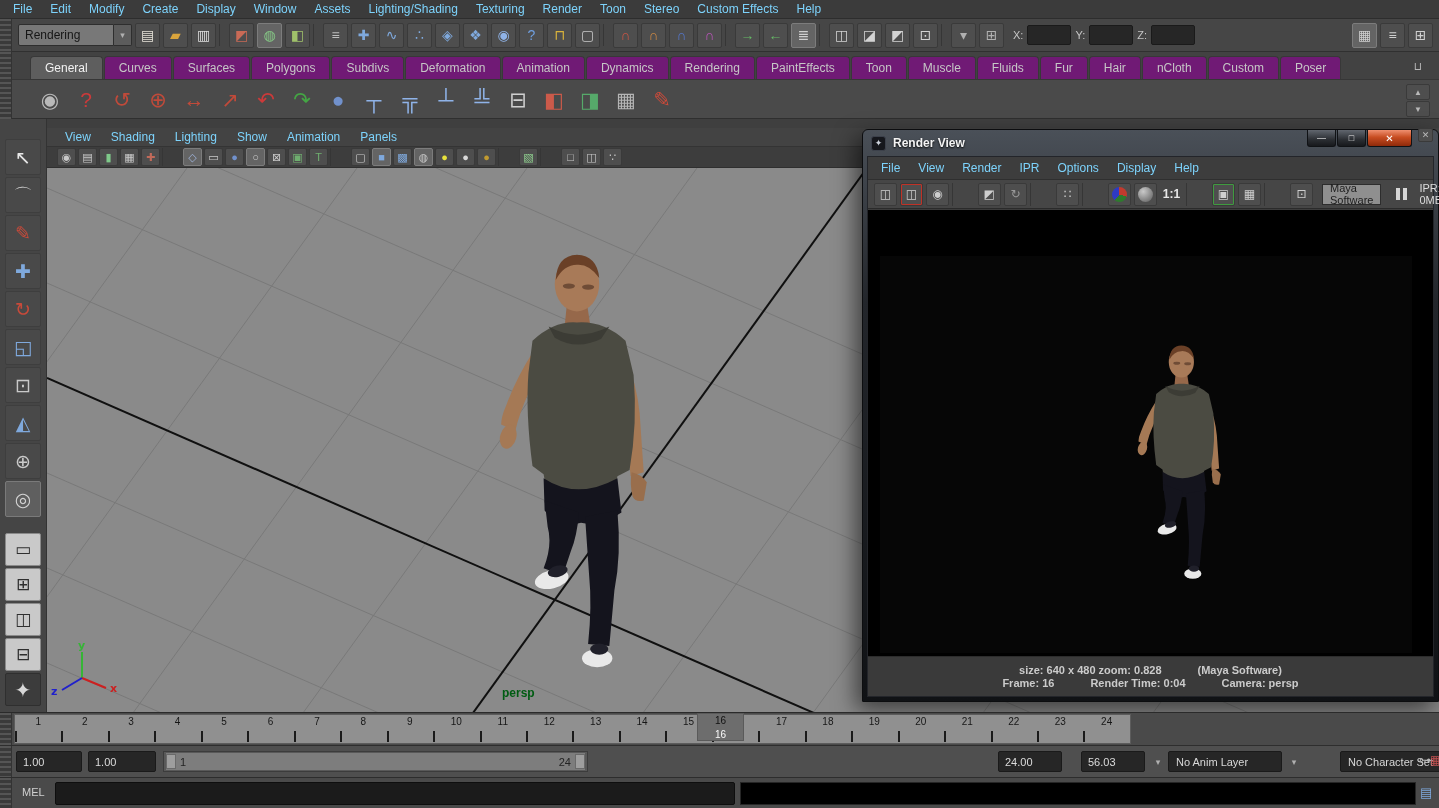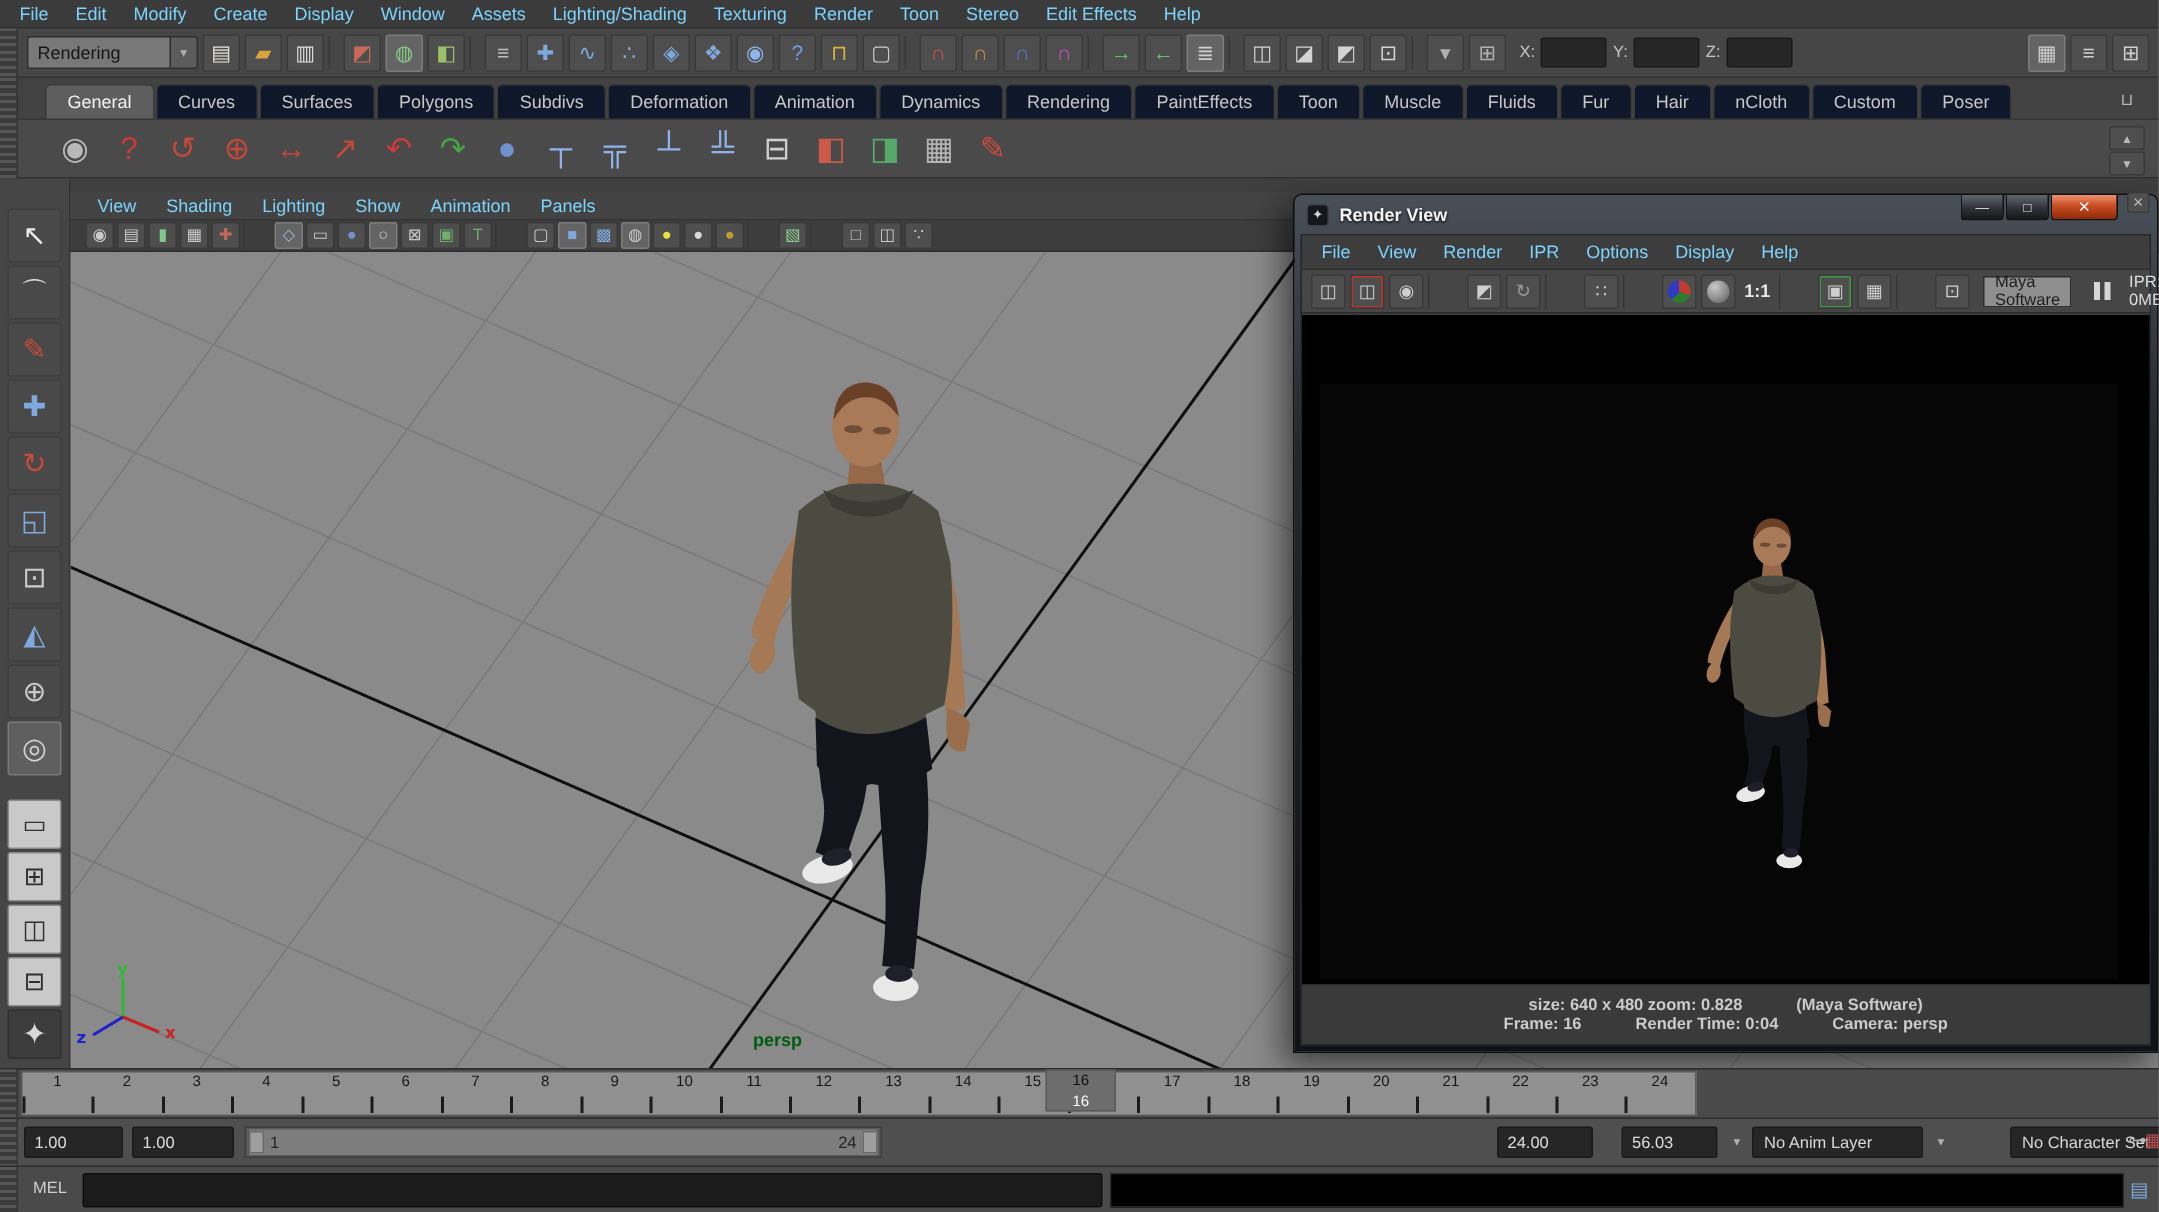--- a/index.html
+++ b/index.html
@@ -31,21 +31,21 @@
   #mode-dd { width:96px; height:22px; background:#787878; color:#161616; font-size:12px; display:flex; align-items:center;
              padding:0 6px; border:1px solid #2e2e2e; border-radius:2px 0 0 2px; }
   #mode-dd-arrow { width:18px; height:22px; background:#5c5c5c; border:1px solid #2e2e2e; border-left:none; border-radius:0 2px 2px 0; }
   .coord { display:flex; align-items:center; gap:4px; margin-left:6px; }
   .coord label { color:#c6c6c6; font-size:11px; }
   .coord .field { width:44px; height:20px; }
 
   
   #shelf-tabs { left:0; top:52px; width:1439px; height:28px; background:#424242; border-bottom:1px solid #363636;
                 display:flex; align-items:flex-end; padding-left:30px; }
-  .shelf-tab { padding:4px 14px 4px; font-size:12px; color:#c6c6c6; background:#0f172a; border:1px solid #383838;
+  .shelf-tab { padding:4px 14px 4px; font-size:12px; color:#c6c6c6; background:#701a75; border:1px solid #383838;
                border-bottom:none; border-radius:4px 4px 0 0; margin-right:1px; white-space:nowrap; }
   .shelf-tab.active { background:#5e5e5e; color:#f2f2f2; }
   #shelf-icons { left:0; top:80px; width:1439px; height:39px; background:#4a4a4a; border-bottom:1px solid #2f2f2f;
                  display:flex; align-items:center; gap:4px; padding-left:34px; }
   #shelf-icons .ibtn { width:32px; height:32px; font-size:21px; background:transparent; border-color:transparent; }
 
   
   #toolbox { left:0; top:119px; width:47px; height:593px; background:#454545; border-right:1px solid #333;
              display:flex; flex-direction:column; align-items:center; padding-top:20px; gap:2px; }
   #toolbox .ibtn { width:36px; height:36px; font-size:19px; background:#494949; border-color:#3e3e3e; }
@@ -166,21 +166,21 @@
     <span class="menu-item">Modify</span>
     <span class="menu-item">Create</span>
     <span class="menu-item">Display</span>
     <span class="menu-item">Window</span>
     <span class="menu-item">Assets</span>
     <span class="menu-item">Lighting/Shading</span>
     <span class="menu-item">Texturing</span>
     <span class="menu-item">Render</span>
     <span class="menu-item">Toon</span>
     <span class="menu-item">Stereo</span>
-    <span class="menu-item">Edit Effects</span>
+    <span class="menu-item">Custom Effects</span>
     <span class="menu-item">Help</span>
   </div>
 
 <div id="main-toolbar" class="abs">
   <div class="grip" style="height:33px"></div>
   <div style="display:flex;margin-left:3px">
     <div id="mode-dd">Rendering</div>
     <div id="mode-dd-arrow" class="arrowbtn">▾</div>
   </div>
   <div class="iconrow">

